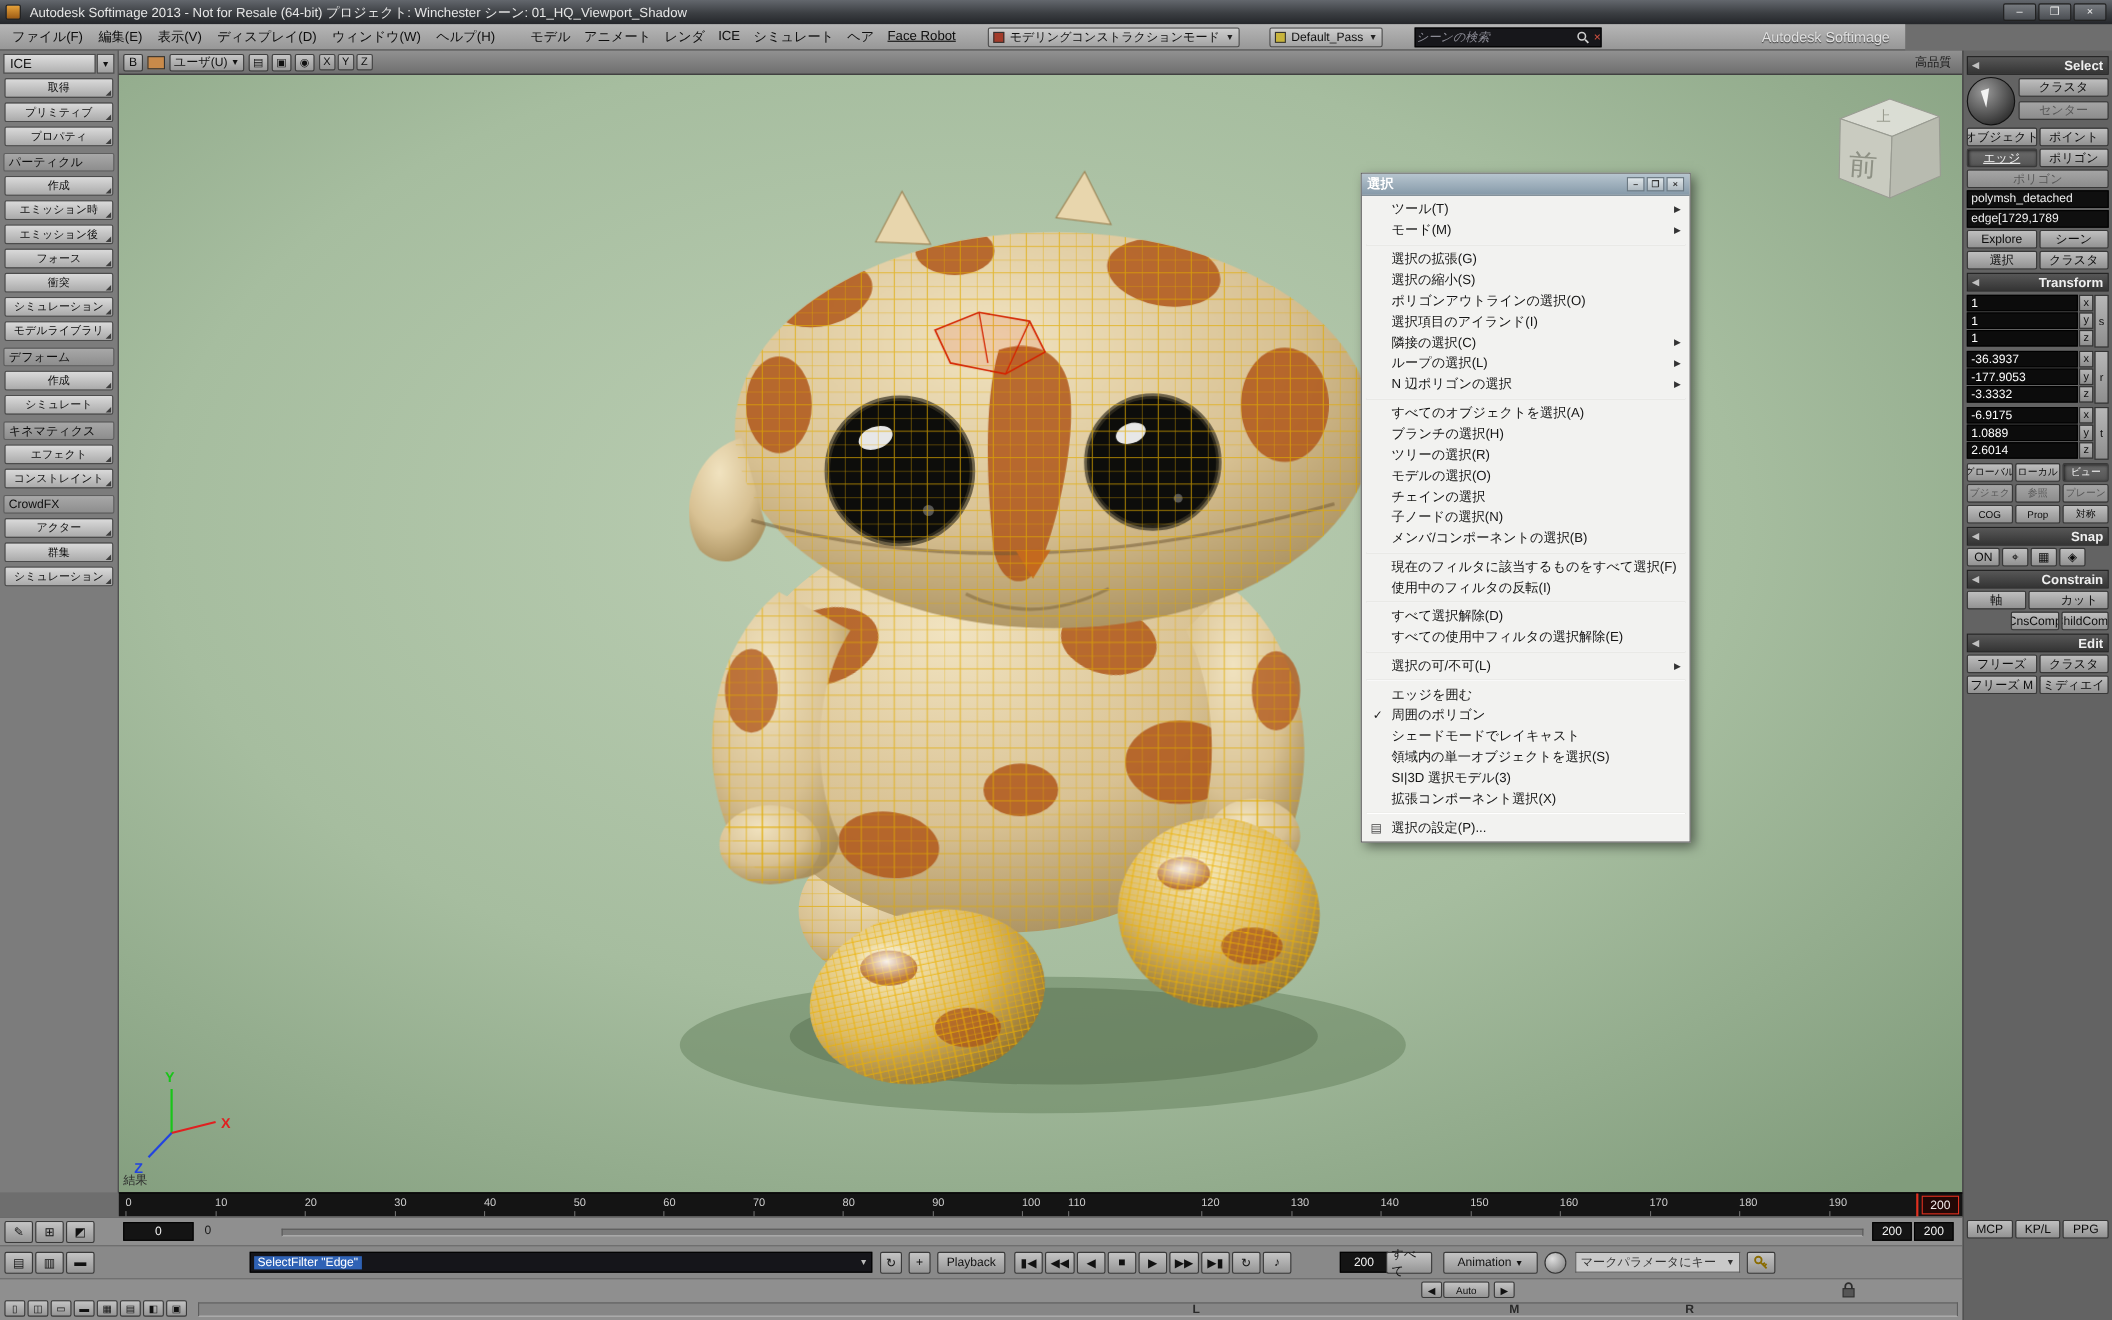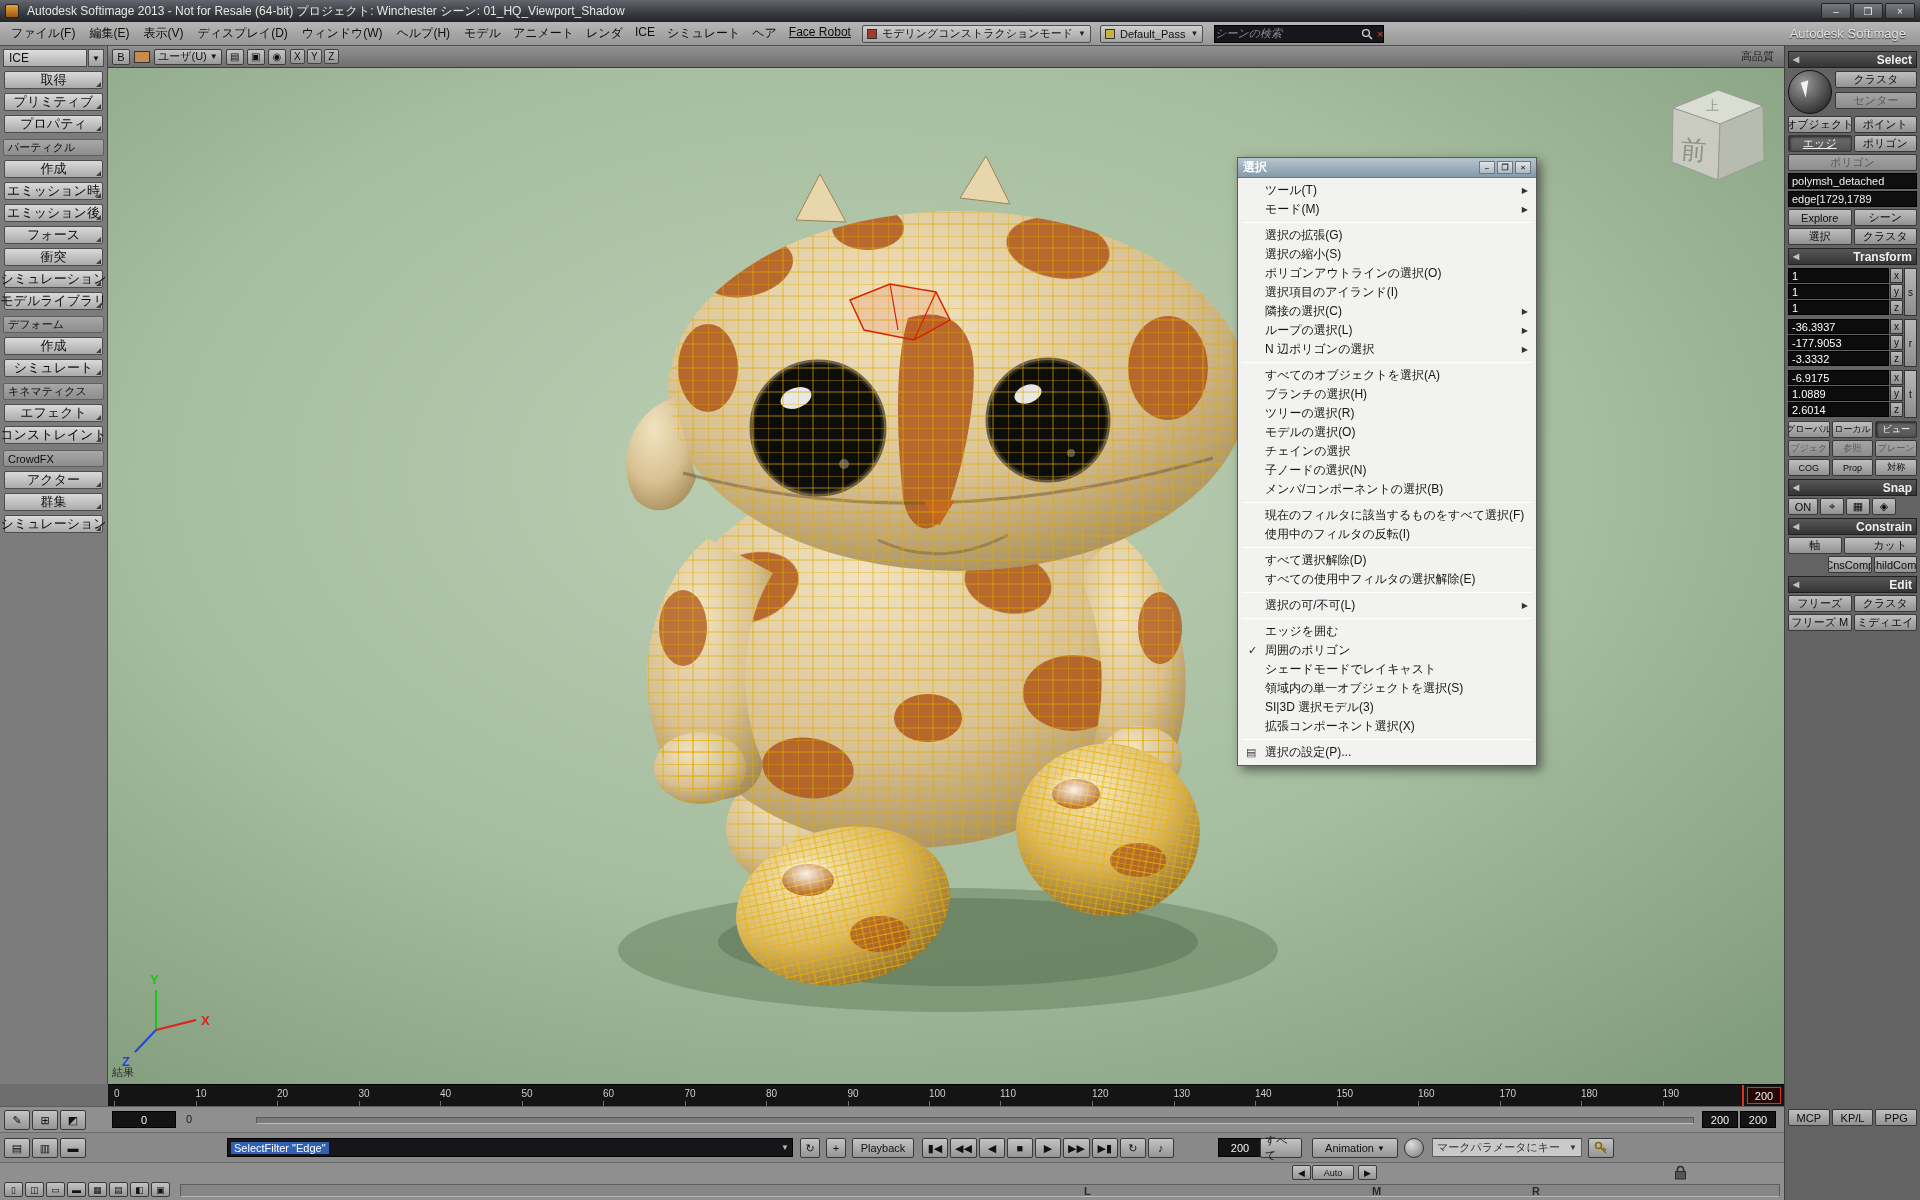--- a/index.html
+++ b/index.html
@@ -4,36 +4,36 @@
 <style>
 *{box-sizing:border-box;margin:0;padding:0;cursor:default;user-select:none}
 body{background:#3a3a3a;font-family:"Liberation Sans",sans-serif}
 #root{position:relative;width:1920px;height:1200px;background:#6e6e6e;overflow:hidden;font-size:12px;color:#111}
 
 #titlebar{position:absolute;left:0;top:0;width:1920px;height:22px;background:linear-gradient(#63676d,#3b3e42 55%,#24262a);color:#e6e6e6;display:flex;align-items:center;gap:8px;padding:0 5px;font-size:12px}
 #app-icon{width:14px;height:14px;border-radius:2px;background:linear-gradient(#e8a33a,#9c5a14);border:1px solid #222}
 #winbtns{margin-left:auto;display:flex;gap:2px}
 .win-btn{width:30px;height:16px;background:linear-gradient(#777b80,#4a4d52);border:1px solid #222;border-radius:2px;color:#eee;font-size:10px;display:flex;align-items:center;justify-content:center}
 
-#menubar{position:absolute;left:0;top:22px;width:1920px;height:24px;background:linear-gradient(#b6b6b6,#979797);display:flex;align-items:center;padding:0 4px;gap:1px;border-bottom:1px solid #4f4f4f}
+#menubar{position:absolute;left:0;top:22px;width:1732px;height:24px;background:linear-gradient(#b6b6b6,#979797);display:flex;align-items:center;padding:0 4px;gap:19px;border-bottom:1px solid #4f4f4f}
 .menu-item,.module-item{padding:3px 7px;font-size:12px;color:#0d0d0d;white-space:nowrap}
 .module-item{padding:3px 6px}
 .underline{text-decoration:underline}
 .mb-drop{display:flex;align-items:center;gap:5px;background:linear-gradient(#cfcfcf,#a3a3a3);border:1px solid #4d4d4d;border-radius:2px;height:18px;padding:0 4px;margin:0 4px;font-size:11px;white-space:nowrap}
 .mb-drop .sq{width:10px;height:10px;border:1px solid #333}
 .mb-drop .dd{font-size:8px;color:#222}
 #searchbox{display:flex;align-items:center;gap:4px;background:#17171b;border:1px solid #000;height:18px;margin:0 6px;padding:0 0;width:170px}
 #searchbox .ph{color:#8b8b95;font-style:italic;font-size:11px;flex:1}
 #brand{margin-left:auto;padding-right:10px;color:#e2e2e2;text-shadow:0 1px 1px #333;font-size:13px}
 
 #leftpanel{position:absolute;left:0;top:46px;width:108px;height:1038px;background:#7c7c7c;border-right:1px solid #474747;padding:3px 3px}
 #lp-select{display:flex;gap:1px;margin-bottom:3px}
 #lp-select .box{flex:1;height:18px;background:linear-gradient(#dedede,#b0b0b0);border:1px solid #4c4c4c;display:flex;align-items:center;padding:0 5px;font-size:12px}
 #lp-select .dd{width:16px;height:18px;background:linear-gradient(#cfcfcf,#a0a0a0);border:1px solid #4c4c4c;display:flex;align-items:center;justify-content:center;font-size:8px}
-.lp-btn{height:18px;margin:4px 1px;background:linear-gradient(#dadada,#aaaaaa);border:1px solid #4c4c4c;border-radius:2px;font-size:13px;color:#0e0e0e;display:flex;align-items:center;justify-content:center;position:relative;white-space:nowrap}
+.lp-btn{height:18px;margin:4px 1px;background:linear-gradient(#dadada,#aaaaaa);border:1px solid #4c4c4c;border-radius:2px;font-size:10px;color:#0e0e0e;display:flex;align-items:center;justify-content:center;position:relative;white-space:nowrap}
 .lp-btn::after{content:"";position:absolute;right:1px;bottom:1px;border-left:5px solid transparent;border-bottom:5px solid #3f3f3f}
 .lp-header{height:17px;margin:6px 0 2px;background:linear-gradient(#a8a8a8,#8d8d8d);border:1px solid #5f5f5f;border-radius:2px;font-size:11px;color:#0d0d0d;display:flex;align-items:center;padding:0 4px;white-space:nowrap}
 
 #viewport{position:absolute;left:108px;top:46px;width:1676px;height:1038px;background:#555;border-bottom:1px solid #2b2b2b}
 #vp-header{height:22px;background:linear-gradient(#919191,#6f6f6f);border-bottom:1px solid #3c3c3c;display:flex;align-items:center;gap:4px;padding:0 4px}
 .vp-btn{height:16px;min-width:18px;background:linear-gradient(#c6c6c6,#999);border:1px solid #3e3e3e;border-radius:2px;font-size:11px;display:flex;align-items:center;justify-content:center;padding:0 3px}
 .vp-ico{height:16px;width:18px;background:linear-gradient(#c6c6c6,#999);border:1px solid #3e3e3e;border-radius:2px;font-size:10px;display:flex;align-items:center;justify-content:center}
 .vp-axis{height:15px;width:15px;font-size:10px;display:flex;align-items:center;justify-content:center;background:linear-gradient(#bdbdbd,#949494);border:1px solid #444;border-radius:2px}
 #vp-swatch{width:16px;height:12px;background:#c98a4a;border:1px solid #333}
 #vp-quality{margin-left:auto;font-size:11px;color:#1c1c1c;padding-right:6px}
@@ -614,21 +614,21 @@
         <div class="tick" style="left: 87.5px;">10</div>
         <div class="tick" style="left: 169px;">20</div>
         <div class="tick" style="left: 250.5px;">30</div>
         <div class="tick" style="left: 332px;">40</div>
         <div class="tick" style="left: 413.5px;">50</div>
         <div class="tick" style="left: 495px;">60</div>
         <div class="tick" style="left: 576.5px;">70</div>
         <div class="tick" style="left: 658px;">80</div>
         <div class="tick" style="left: 739.5px;">90</div>
         <div class="tick" style="left: 821px;">100</div>
-        <div class="tick" style="left: 892px;">110</div>
+        <div class="tick" style="left: 863px;">110</div>
         <div class="tick" style="left: 984px;">120</div>
         <div class="tick" style="left: 1065.5px;">130</div>
         <div class="tick" style="left: 1147px;">140</div>
         <div class="tick" style="left: 1228.5px;">150</div>
         <div class="tick" style="left: 1310px;">160</div>
         <div class="tick" style="left: 1391.5px;">170</div>
         <div class="tick" style="left: 1473px;">180</div>
         <div class="tick" style="left: 1554.5px;">190</div>
       </div>
     <div id="ruler-marker"></div>

